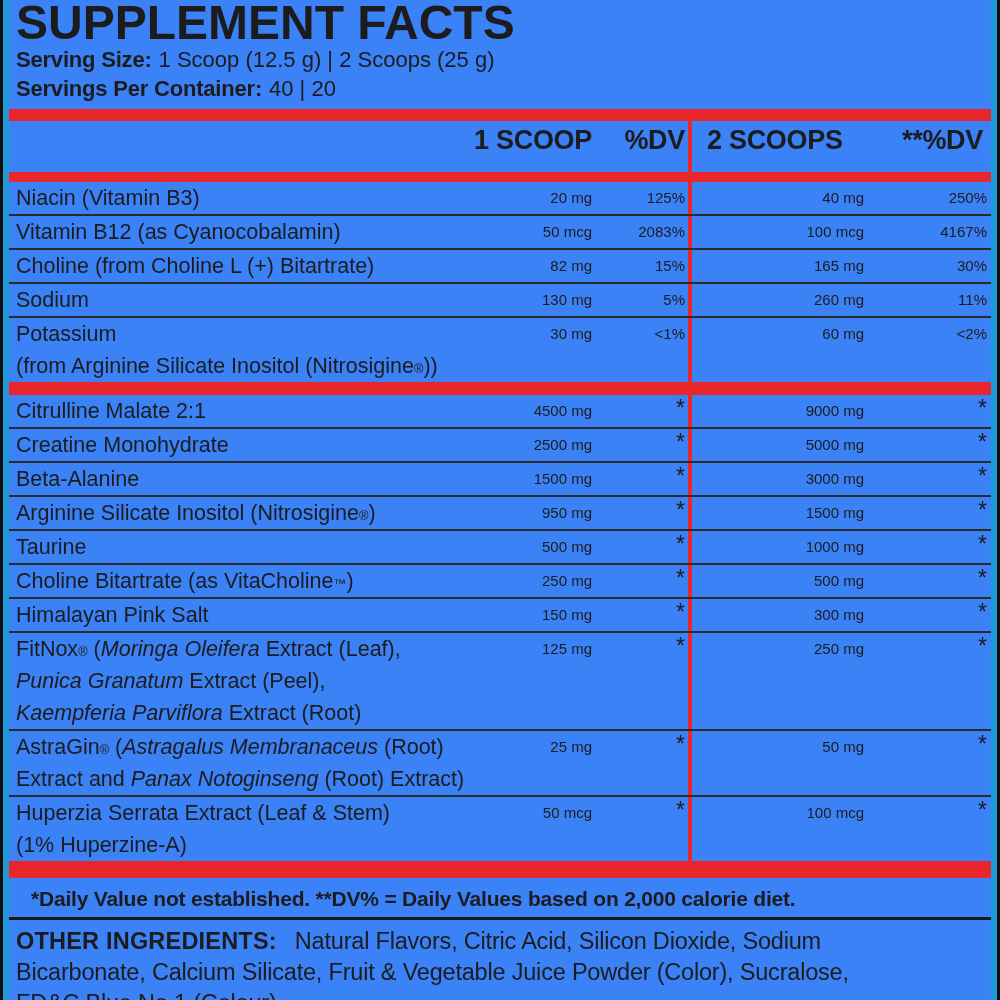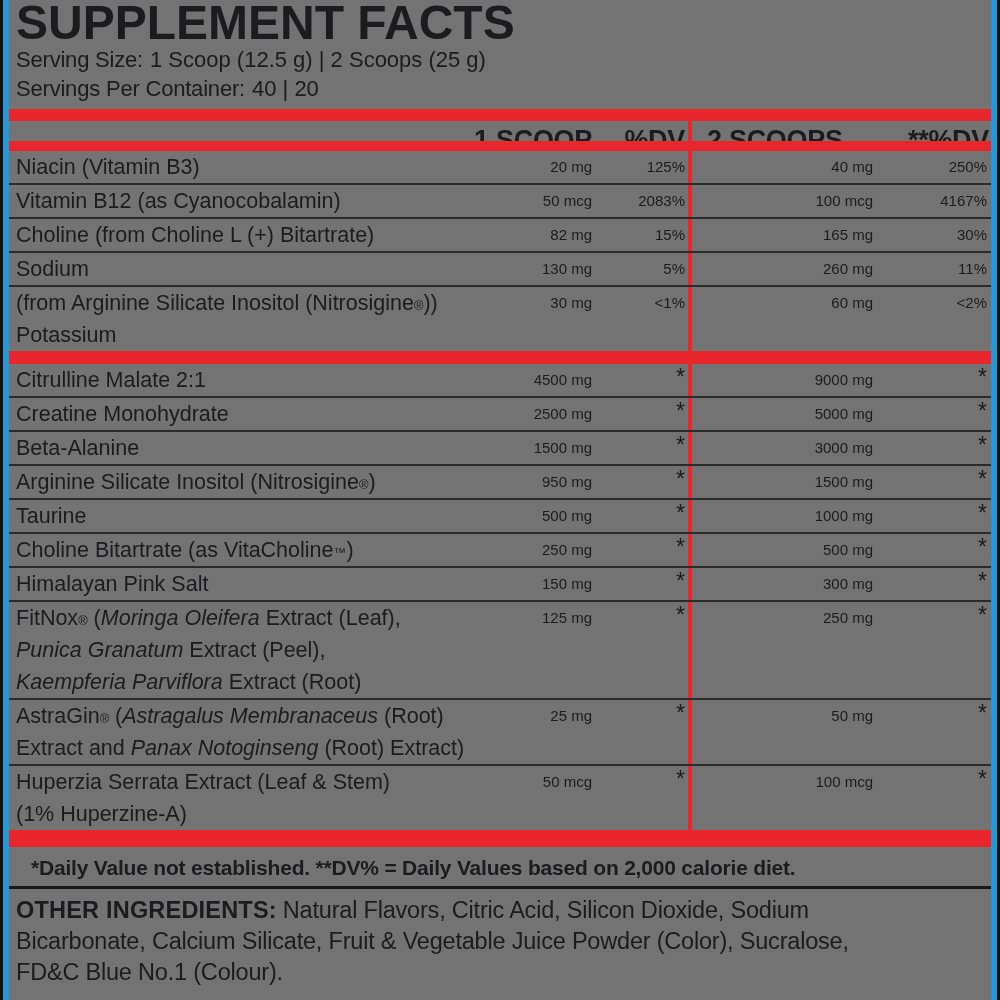--- a/index.html
+++ b/index.html
@@ -12,73 +12,73 @@
   body{
     width:1000px;height:1000px;overflow:hidden;background:#fff;
     font-family:"Liberation Sans", sans-serif;color:var(--text);
     -webkit-font-smoothing:antialiased;
   }
   .label{
     width:1000px;height:1000px;box-sizing:border-box;
     border-left:3px solid #0f0f11;border-right:3px solid #0f0f11;
   }
   .inner{
-    height:100%;box-sizing:border-box;background:#737373;
+    height:100%;box-sizing:border-box;background:#3b82f6;
     border-left:6px solid var(--blue);border-right:6px solid var(--blue);
     overflow:hidden;
   }
   
   .head{padding:1px 6px 0 7px;}
   h1{
     margin:0;font-size:48px;line-height:44px;font-weight:700;
     letter-spacing:0px;white-space:nowrap;
   }
   .serving{font-size:22px;line-height:29px;white-space:nowrap;}
-  .serving b{font-weight:400;margin-right:7px;letter-spacing:-0.2px;}
+  .serving b{font-weight:700;margin-right:7px;letter-spacing:-0.2px;}
 
   
   .table{position:relative;margin-top:6px;}
   .vline{position:absolute;top:0;bottom:0;left:679px;width:4px;background:var(--red);}
   .redbar{height:12px;background:var(--red);position:relative;}
   .redbar.r2{height:10px;}
   .redbar.mid{height:13px;}
   .redbar.bottom{height:17px;}
-  .header-row{position:relative;height:20px;}
+  .header-row{position:relative;height:51px;}
   .header-row .h{
     position:absolute;line-height:38px;font-weight:700;font-size:27px;
     letter-spacing:-0.3px;white-space:nowrap;
   }
   .h.h1c{right:399px;}
   .h.h2c{right:306px;}
   .h.h3c{left:698px;}
-  .h.h4c{right:2px;}
+  .h.h4c{right:8px;}
 
   .row{position:relative;border-bottom:2px solid var(--line);}
   .row:last-child{border-bottom:none;}
   .name{padding-left:7px;font-size:21.5px;}
   .nline{line-height:32px;white-space:nowrap;}
   .cell{
     position:absolute;top:0;line-height:32px;font-size:15px;
     white-space:nowrap;text-align:right;
   }
   .cell.amt1{right:399px;}
   .cell.dv1{right:306px;}
-  .cell.amt2{right:118px;}
+  .cell.amt2{right:127px;}
   .cell.dv2{right:4px;}
   .cell.star{line-height:27px;font-size:23px;}
   .sup{font-size:60%;vertical-align:38%;line-height:0;}
   i{}
 
   
   .footnote{
     font-weight:700;font-size:21px;line-height:25px;letter-spacing:-0.2px;
     padding:8px 6px 6px 22px;border-bottom:3px solid #18181a;white-space:nowrap;
   }
   .other{font-size:23.5px;line-height:31px;padding:6px 8px 0 7px;letter-spacing:-0.2px;}
-  .other b{font-weight:700;margin-right:6px;letter-spacing:0.2px;}
+  .other b{font-weight:700;margin-right:18px;letter-spacing:0.2px;}
 </style>
 </head>
 <body>
 
 <div class="label">
   <div class="inner">
 
     <div class="head">
       <h1>SUPPLEMENT FACTS</h1>
       <div class="serving">
@@ -131,22 +131,22 @@
             <div class="name">
               <div class="nline"><span>Sodium</span></div>
             </div>
             <span class="cell amt1">130 mg</span>
             <span class="cell dv1">5%</span>
             <span class="cell amt2">260 mg</span>
             <span class="cell dv2">11%</span>
           </div>
           <div class="row">
             <div class="name">
+              <div class="nline"><span>Potassium</span></div>
               <div class="nline"><span>(from Arginine Silicate Inositol (Nitrosigine</span><span class="sup">®</span><span>))</span></div>
-              <div class="nline"><span>Potassium</span></div>
             </div>
             <span class="cell amt1">30 mg</span>
             <span class="cell dv1">&lt;1%</span>
             <span class="cell amt2">60 mg</span>
             <span class="cell dv2">&lt;2%</span>
           </div>
         </div>
       <div class="redbar mid"></div>
       <div id="rows-1">
           <div class="row">

